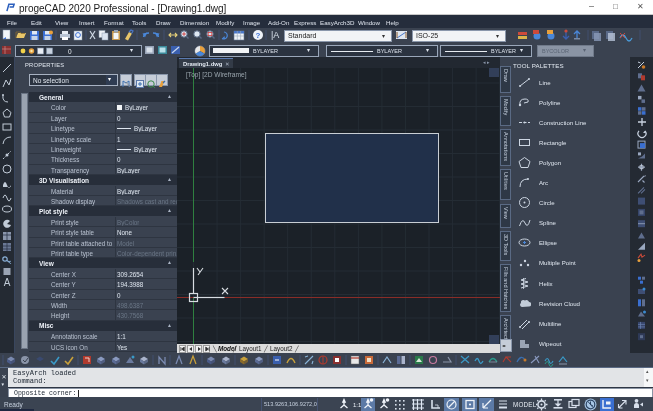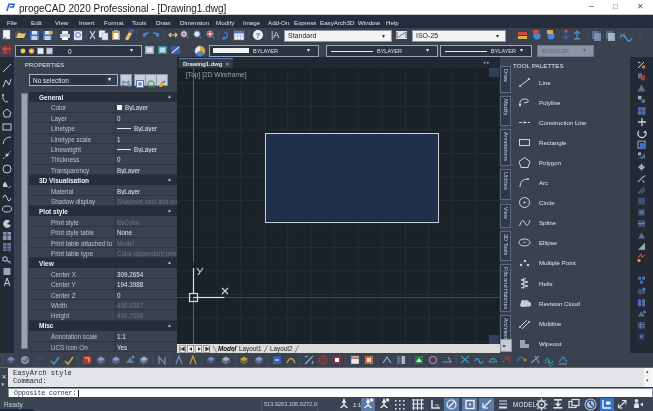--- a/index.html
+++ b/index.html
@@ -806,21 +806,21 @@
         <path d="M2 11 h8" stroke="#8a94a8" stroke-width="1"></path>
       </g>
 </svg>
   </div>
 <div class="abs" style="left:0;top:367px;width:653px;height:30px;background:#2e3644;border-top:1px solid #5a6a84;box-sizing:border-box;">
 <div class="abs" style="left:0;top:0;width:8px;height:30px;background:#3a4250;">
       <span class="abs" style="left:1.5px;top:5px;font-size:6px;color:#e2e8f0;">✕</span>
       <span class="abs" style="left:1.5px;top:13px;font-size:5px;color:#e2e8f0;">▾</span>
     </div>
 <div class="abs" style="left:8px;top:0px;width:636px;height:19px;background:#e2e4e7;">
-      <div style="position:absolute;left:5px;top:1px;font-family:'Liberation Mono',monospace;font-size:7px;line-height:8px;color:#1a2430;white-space:pre;">EasyArch style
+      <div style="position:absolute;left:5px;top:1px;font-family:'Liberation Mono',monospace;font-size:7px;line-height:8px;color:#1a2430;white-space:pre;">EasyArch loaded
 Command:</div>
     </div>
 <div class="abs" style="left:8px;top:19.5px;width:645px;height:10.5px;background:#ffffff;border:0.5px solid #8a94a4;box-sizing:border-box;">
       <span style="position:absolute;left:5px;top:1.5px;font-family:'Liberation Mono',monospace;font-size:6.5px;color:#1a2430;">Opposite corner:</span>
       <span class="abs" style="left:69px;top:1px;width:1px;height:8px;background:#222;"></span>
     </div>
 <div class="abs" style="left:644px;top:0;width:9px;height:19px;background:#f6f7f8;">
       <span class="abs" style="left:2px;top:0px;font-size:5px;color:#555;">▴</span>
       <span class="abs" style="left:2px;top:9px;font-size:5px;color:#555;">▾</span>
     </div>

